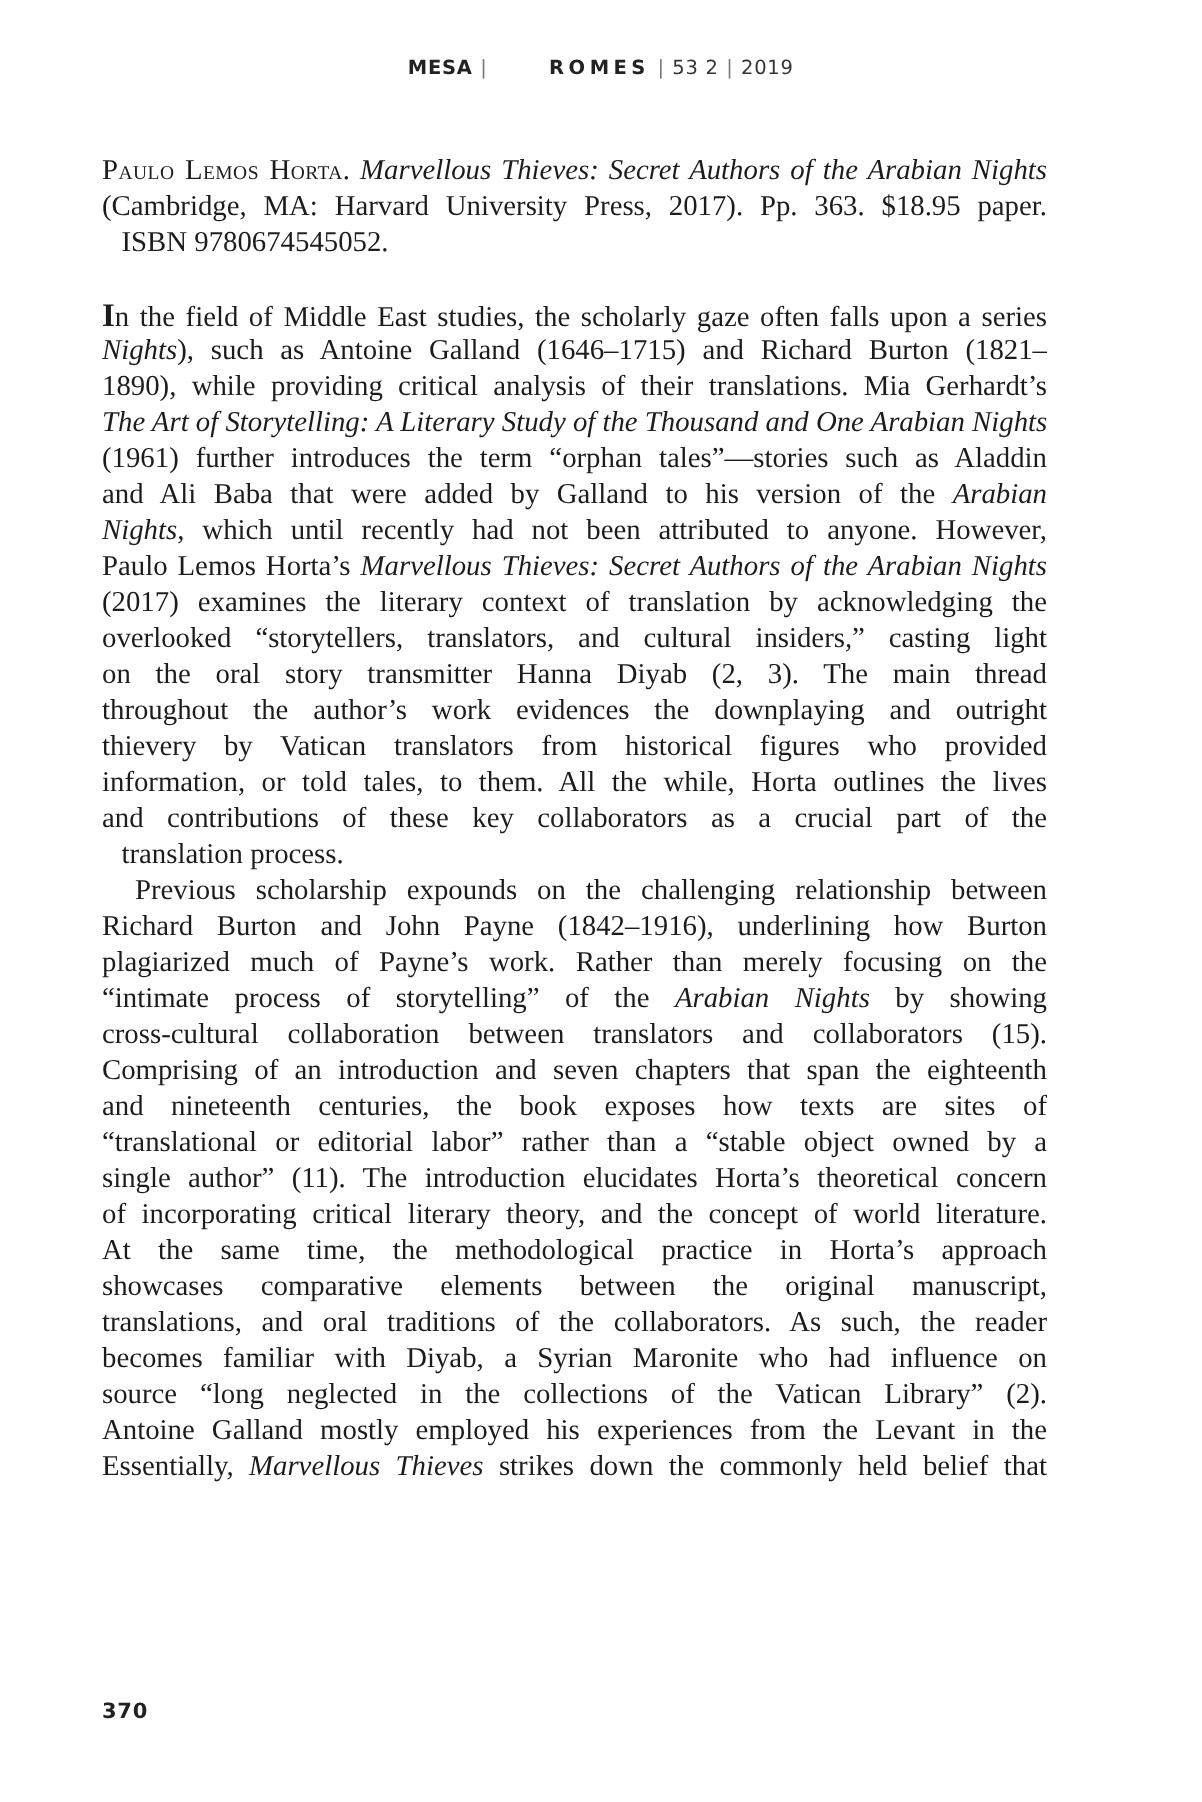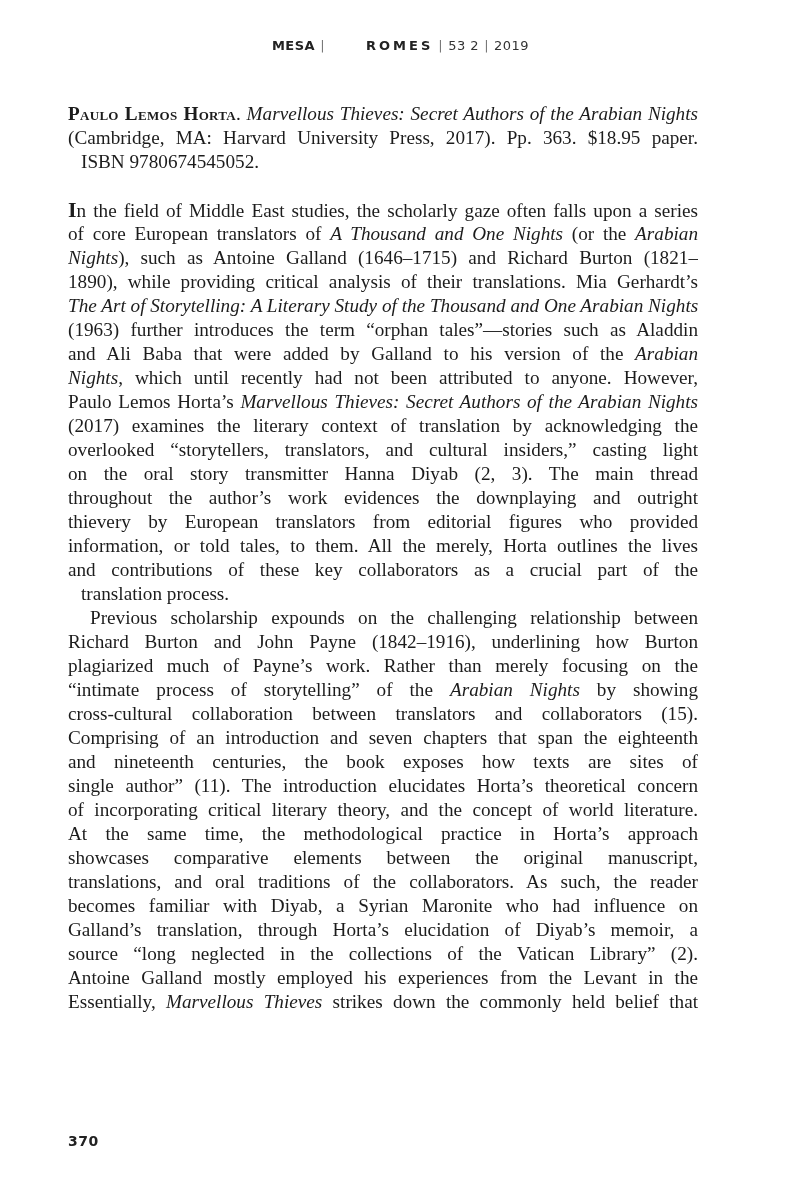--- a/index.html
+++ b/index.html
@@ -8,21 +8,21 @@
       position: absolute; top: 38px; left: 0; width: 801px; text-align: center;
       font-family: "DejaVu Sans", sans-serif; font-size: 13px; font-weight: bold; letter-spacing: 0.5px; color: #222;
     }
     .header .sep { font-weight: normal; color: #777; margin: 0 5px; }
     .header .romes { letter-spacing: 3px; margin-left: 36px; }
     .header .vol, .header .year { font-weight: normal; color: #333; text-align: right; }
     .page { position: absolute; left: 68px; width: 630px; font-family: "Liberation Serif", serif; font-size: 19.2px; color: #1c1c1c; }
     .line { height: 24px; line-height: 24px; white-space: nowrap; text-align: justify; text-align-last: justify; overflow: hidden; }
     .line.last { text-align-last: left; margin-left: 13px; }
     .line.indent { padding-left: 22px; }
-    .sc { font-variant: small-caps; font-weight: bold; letter-spacing: 0.3px; }
+    .sc { font-variant: small-caps; font-weight: normal; letter-spacing: 0.3px; }
     i { font-style: italic; }
     .dropcap { font-weight: bold; font-size: 22px; }
     .citation { top: 102px; }
     .body { top: 198px; }
     .folio {
       position: absolute; top: 1133px; left: 68px;
       font-family: "DejaVu Sans", sans-serif; font-size: 14px; font-weight: bold; color: #222; letter-spacing: 0.5px;
     }
   </style>
 </head>
@@ -36,48 +36,47 @@
   <div class="line">
     <span class="sc">Paulo Lemos Horta</span>.
     <i>Marvellous Thieves: Secret Authors of the Arabian Nights</i>
   </div>
   <div class="line">(Cambridge, MA: Harvard University Press, 2017). Pp. 363. $18.95 paper.</div>
   <div class="line last">ISBN 9780674545052.</div>
 </div>
 
 <div class="page body" id="review-body">
     <div class="line"><span class="dropcap">I</span>n the field of Middle East studies, the scholarly gaze often falls upon a series</div>
-    <div class="line">of core European translators of <i>A Thousand and One Nights</i> (or the <i>Arabian</i></div>
     <div class="line"><i>Nights</i>), such as Antoine Galland (1646–1715) and Richard Burton (1821–</div>
     <div class="line">1890), while providing critical analysis of their translations. Mia Gerhardt’s</div>
     <div class="line"><i>The Art of Storytelling: A Literary Study of the Thousand and One Arabian Nights</i></div>
-    <div class="line">(1963) further introduces the term “orphan tales”—stories such as Aladdin</div>
+    <div class="line">(1961) further introduces the term “orphan tales”—stories such as Aladdin</div>
     <div class="line">and Ali Baba that were added by Galland to his version of the <i>Arabian</i></div>
     <div class="line"><i>Nights</i>, which until recently had not been attributed to anyone. However,</div>
     <div class="line">Paulo Lemos Horta’s <i>Marvellous Thieves: Secret Authors of the Arabian Nights</i></div>
     <div class="line">(2017) examines the literary context of translation by acknowledging the</div>
     <div class="line">overlooked “storytellers, translators, and cultural insiders,” casting light</div>
     <div class="line">on the oral story transmitter Hanna Diyab (2, 3). The main thread</div>
     <div class="line">throughout the author’s work evidences the downplaying and outright</div>
-    <div class="line">thievery by European translators from editorial figures who provided</div>
-    <div class="line">information, or told tales, to them. All the merely, Horta outlines the lives</div>
+    <div class="line">thievery by Vatican translators from historical figures who provided</div>
+    <div class="line">information, or told tales, to them. All the while, Horta outlines the lives</div>
     <div class="line">and contributions of these key collaborators as a crucial part of the</div>
     <div class="line last">translation process.</div>
     <div class="line indent">Previous scholarship expounds on the challenging relationship between</div>
     <div class="line">Richard Burton and John Payne (1842–1916), underlining how Burton</div>
     <div class="line">plagiarized much of Payne’s work. Rather than merely focusing on the</div>
     <div class="line">“intimate process of storytelling” of the <i>Arabian Nights</i> by showing</div>
     <div class="line">cross-cultural collaboration between translators and collaborators (15).</div>
     <div class="line">Comprising of an introduction and seven chapters that span the eighteenth</div>
     <div class="line">and nineteenth centuries, the book exposes how texts are sites of</div>
+    <div class="line">“translational or editorial labor” rather than a “stable object owned by a</div>
     <div class="line">single author” (11). The introduction elucidates Horta’s theoretical concern</div>
     <div class="line">of incorporating critical literary theory, and the concept of world literature.</div>
     <div class="line">At the same time, the methodological practice in Horta’s approach</div>
     <div class="line">showcases comparative elements between the original manuscript,</div>
     <div class="line">translations, and oral traditions of the collaborators. As such, the reader</div>
     <div class="line">becomes familiar with Diyab, a Syrian Maronite who had influence on</div>
-    <div class="line">Galland’s translation, through Horta’s elucidation of Diyab’s memoir, a</div>
     <div class="line">source “long neglected in the collections of the Vatican Library” (2).</div>
     <div class="line">Antoine Galland mostly employed his experiences from the Levant in the</div>
     <div class="line">Essentially, <i>Marvellous Thieves</i> strikes down the commonly held belief that</div>
   </div>
 
 <div class="folio">370</div>
 
 </body></html>

